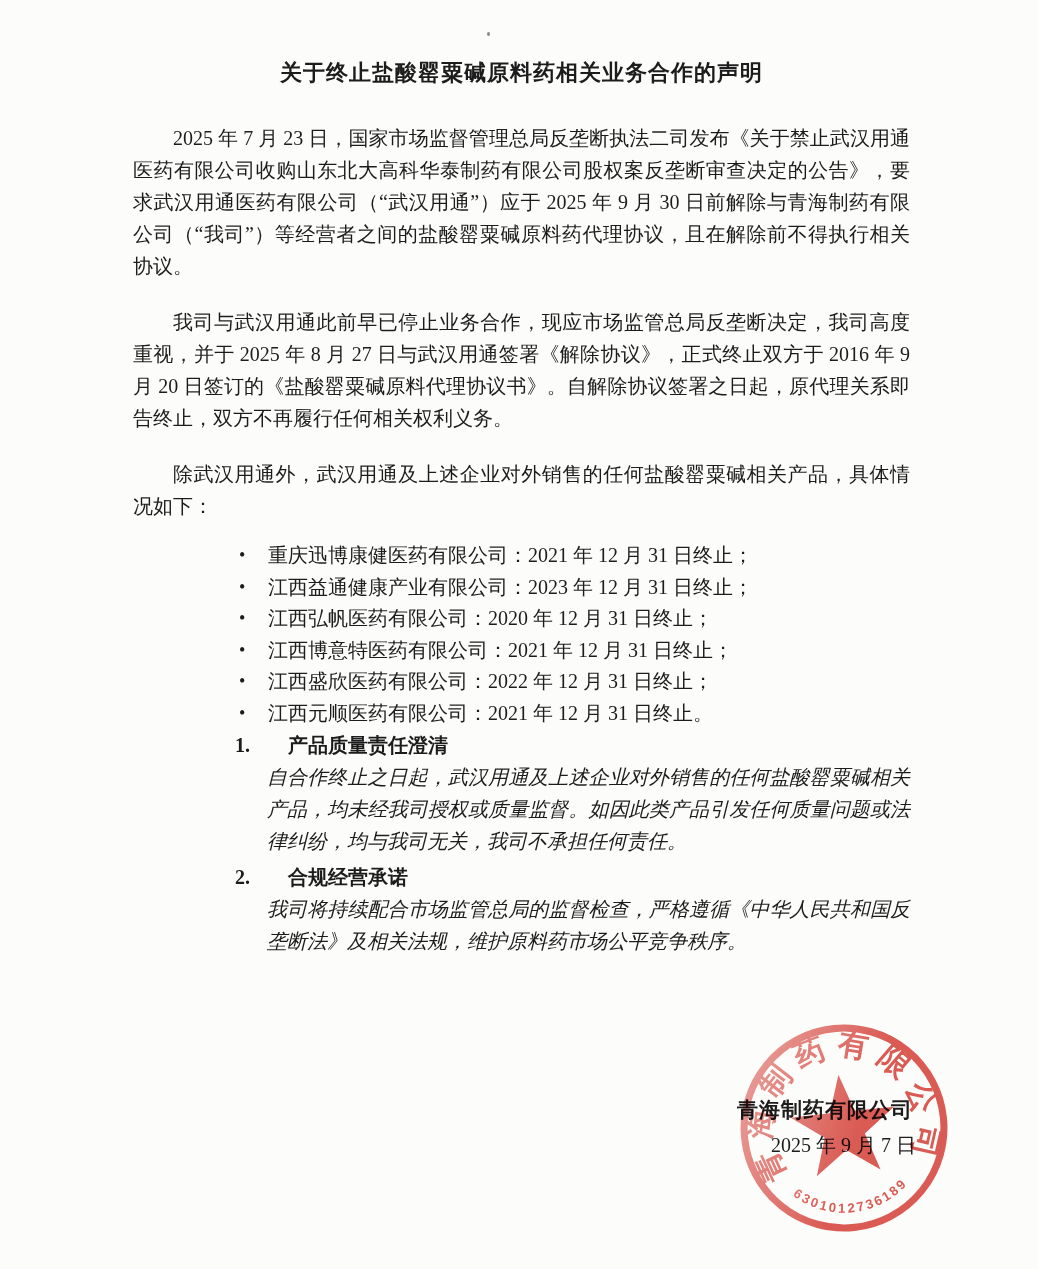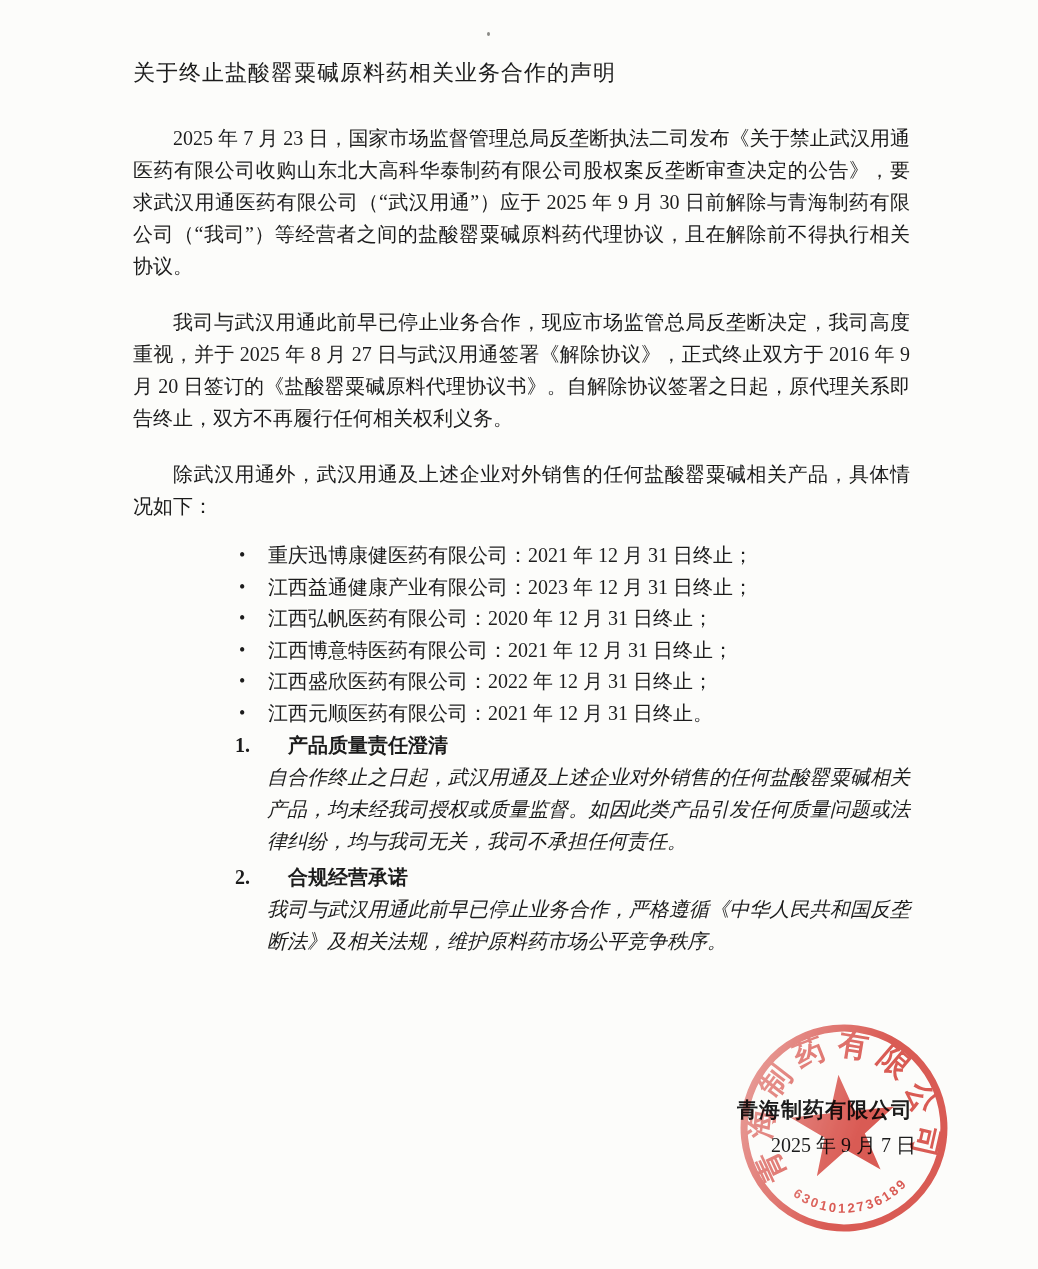--- a/index.html
+++ b/index.html
@@ -9,21 +9,22 @@
     margin:0 auto;
     background:#fcfcfa;
     font-family:"Liberation Serif","DejaVu Serif",serif;
     color:#1c1c1c;
     overflow:hidden;
   }
   .content{padding:58px 128px 0 133px;}
   .title{
     margin:0 0 34px 0;
     font-size:22px;
-    font-weight:normal;
+    font-weight:bold;
+    text-align:center;
     letter-spacing:1px;
   }
   .para{
     margin:0 0 24px 0;
     font-size:20px;
     line-height:32px;
     text-align:justify;
     text-indent:2em;
   }
   .para.last{margin-bottom:18px;}
@@ -135,21 +136,21 @@
       <div class="num-row">
         <span class="num">1.</span><span class="num-heading">产品质量责任澄清</span>
       </div>
       <div class="num-body">自合作终止之日起，武汉用通及上述企业对外销售的任何盐酸罂粟碱相关产品，均未经我司授权或质量监督。如因此类产品引发任何质量问题或法律纠纷，均与我司无关，我司不承担任何责任。</div>
     </div>
 
     <div class="numbered-item">
       <div class="num-row">
         <span class="num">2.</span><span class="num-heading">合规经营承诺</span>
       </div>
-      <div class="num-body">我司与武汉用通此前早已停止业务合作，严格遵循《中华人民共和国反垄断法》及相关法规，维护原料药市场公平竞争秩序。</div>
+      <div class="num-body">我司将持续配合市场监管总局的监督检查，严格遵循《中华人民共和国反垄断法》及相关法规，维护原料药市场公平竞争秩序。</div>
     </div>
   </div>
 
   <div class="sig-company">青海制药有限公司</div>
   <div class="sig-date">2025 年 9 月 7 日</div>
 
   <div class="stamp">
     <svg viewBox="0 0 212 212" xmlns="http://www.w3.org/2000/svg">
       <defs>
         <path id="arcTop" d="M 49.3 150.3 A 72 72 0 1 1 162.7 150.3" fill="none"></path>

